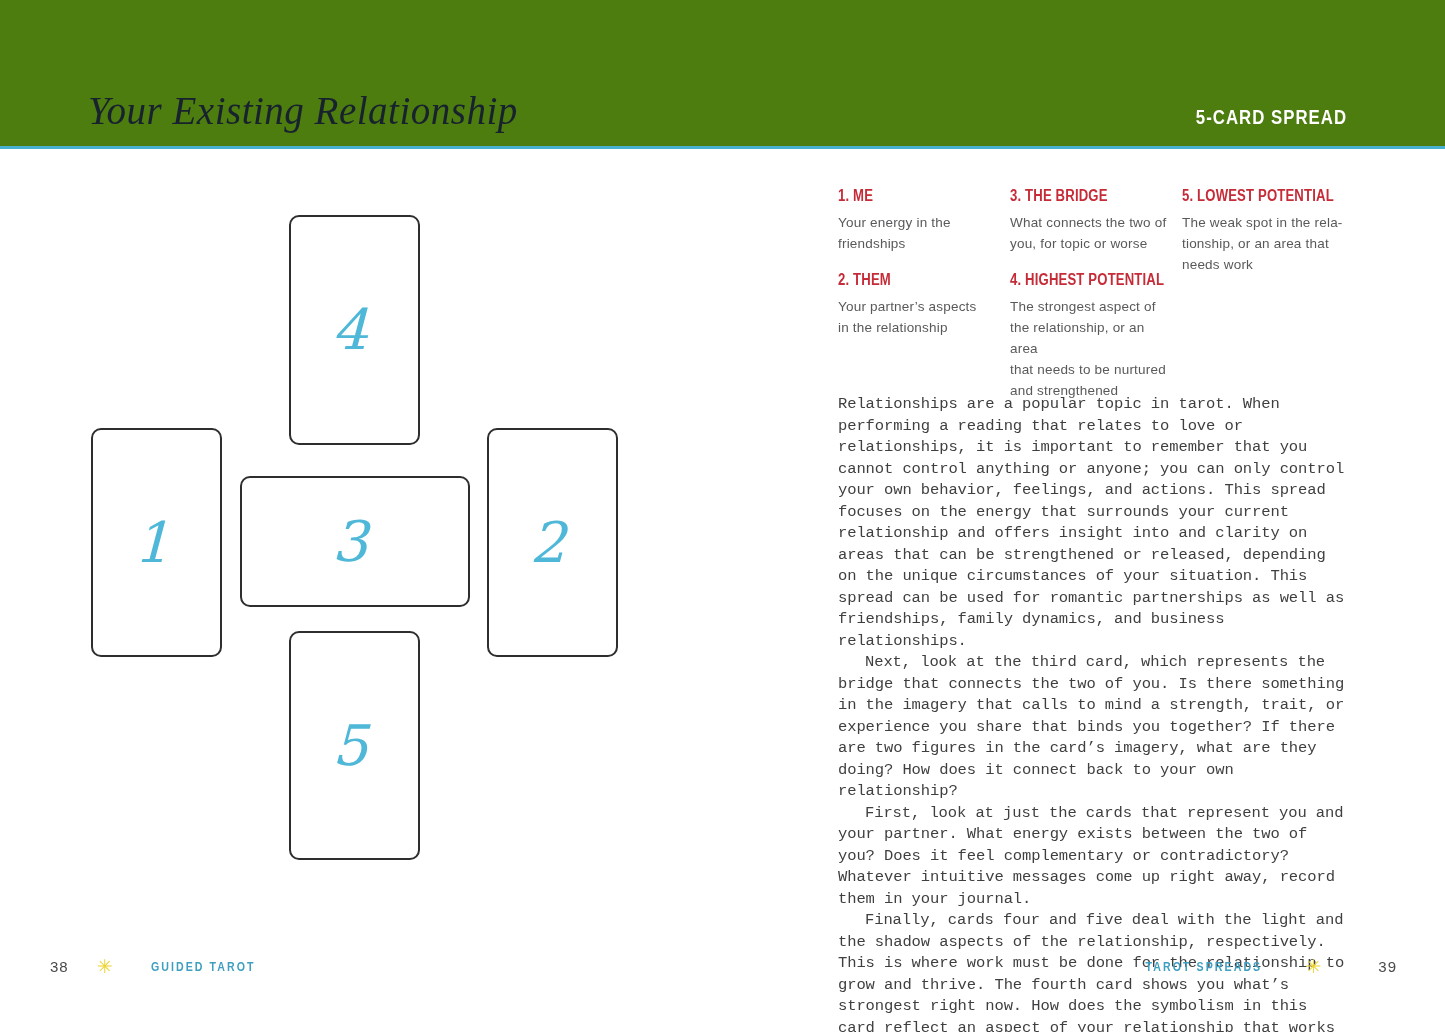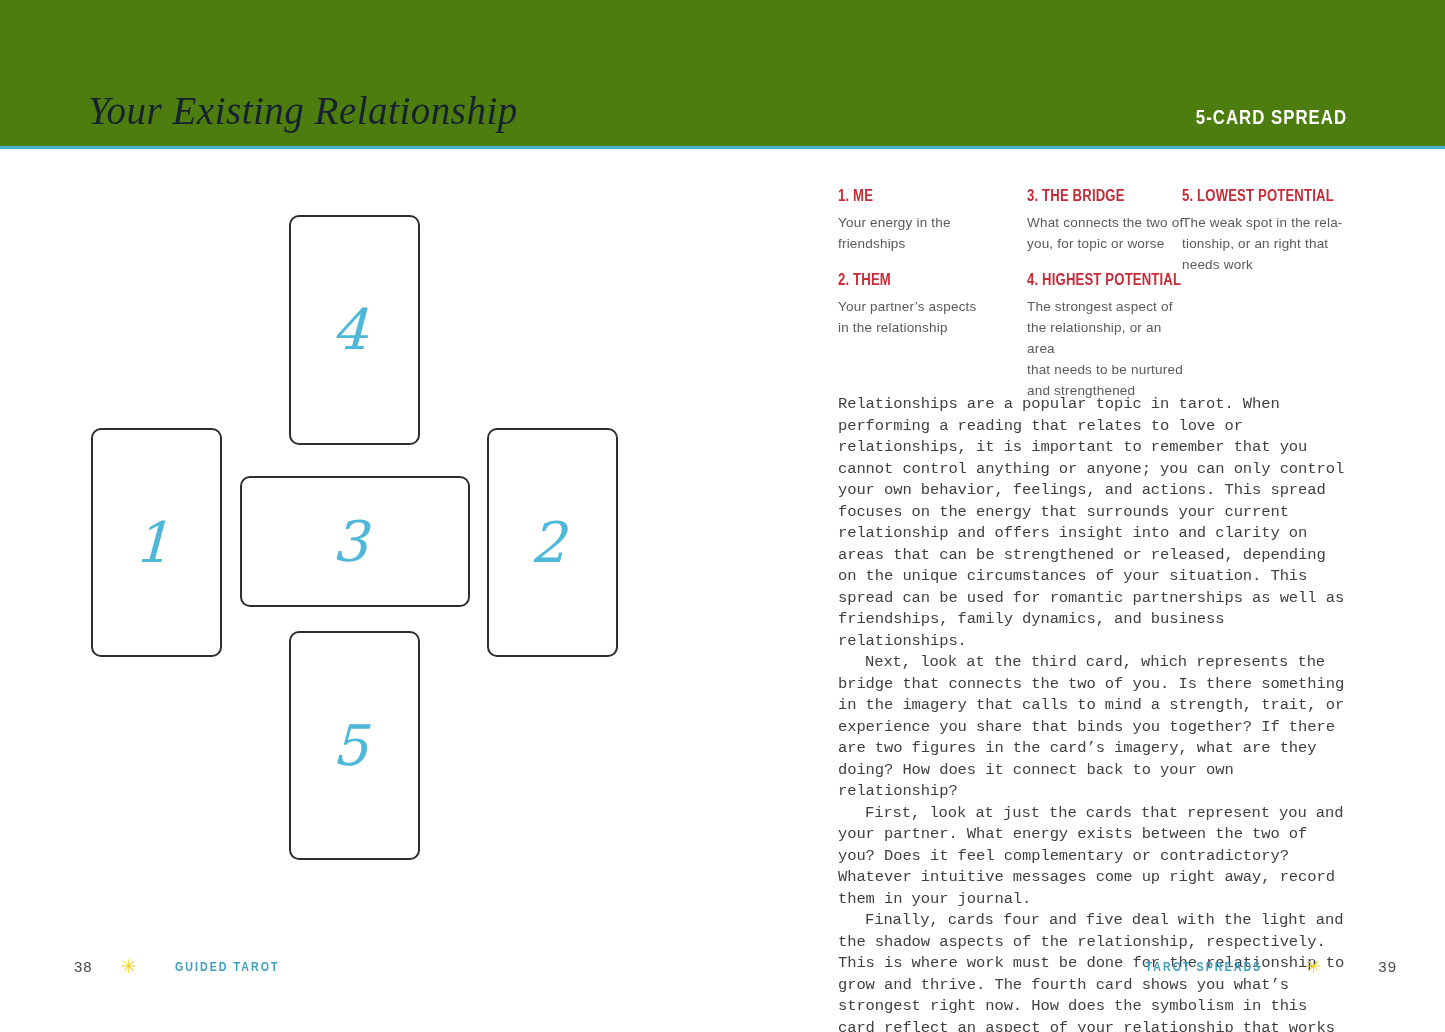--- a/index.html
+++ b/index.html
@@ -34,42 +34,42 @@
   .card-pos-3{left:240px;top:476px;width:230px;height:131px;}
   .card-pos-4{left:289px;top:215px;width:131px;height:230px;}
   .card-pos-5{left:289px;top:631px;width:131px;height:229px;}
   .card-number{
     font-family:"DejaVu Serif",serif;font-style:italic;
     font-size:56px;color:#4fb8d8;line-height:1;transform:skewX(-4deg);
   }
   
   .pos-col{position:absolute;top:187px;}
   .pos-col-1{left:838px;width:160px;}
-  .pos-col-2{left:1010px;width:165px;margin-left:17px;}
+  .pos-col-2{left:1010px;width:165px;}
   .pos-col-3{left:1182px;width:165px;}
   .pos-heading{
     margin:0 0 7px 0;font-size:16px;font-weight:bold;color:#c62b38;
     letter-spacing:.2px;white-space:nowrap;
     transform:scaleX(.82);transform-origin:0 50%;
   }
   .pos-desc{
     margin:0 0 17px 0;font-size:13.5px;color:#58595b;line-height:21px;
     white-space:pre-line;letter-spacing:.2px;
   }
   
   .body-copy{
     position:absolute;left:838px;top:394px;width:512px;
     font-family:Liberation Mono, monospace;font-size:15.5px;line-height:21.5px;
     color:#3f3f41;letter-spacing:-.1px;
   }
   .body-copy p{margin:0;}
   .body-copy p + p{text-indent:27px;}
   
   .footer-left,.footer-right{
-    position:absolute;top:958px;display:flex;align-items:center;margin-left:24px;
+    position:absolute;top:958px;display:flex;align-items:center;
   }
   .footer-left{left:50px;}
   .footer-right{right:48px;gap:27px;}
   .page-number{
     font-size:15px;color:#4a4a4c;letter-spacing:1px;line-height:18px;
   }
   .footer-star{
     font-size:19px;color:#eed431;line-height:18px;
   }
   .footer-left .footer-star{margin-left:28px;}
@@ -126,21 +126,21 @@
     <h3 class="pos-heading">4. HIGHEST POTENTIAL</h3>
     <p class="pos-desc">The strongest aspect of
 the relationship, or an area
 that needs to be nurtured
 and strengthened</p>
   </div>
 
   <div class="pos-col pos-col-3">
     <h3 class="pos-heading">5. LOWEST POTENTIAL</h3>
     <p class="pos-desc">The weak spot in the rela-
-tionship, or an right that
+tionship, or an area that
 needs work</p>
   </div>
 
   <div class="body-copy">
     <p>Relationships are a popular topic in tarot. When performing a reading that relates to love or relationships, it is important to remember that you cannot control anything or anyone; you can only control your own behavior, feelings, and actions. This spread focuses on the energy that surrounds your current relationship and offers insight into and clarity on areas that can be strengthened or released, depending on the unique circumstances of your situation. This spread can be used for romantic partnerships as well as friendships, family dynamics, and business relationships.</p>
     <p>Next, look at the third card, which represents the bridge that connects the two of you. Is there something in the imagery that calls to mind a strength, trait, or experience you share that binds you together? If there are two figures in the card’s imagery, what are they doing? How does it connect back to your own relationship?</p>
     <p>First, look at just the cards that represent you and your partner. What energy exists between the two of you? Does it feel complementary or contradictory? Whatever intuitive messages come up right away, record them in your journal.</p>
     <p>Finally, cards four and five deal with the light and the shadow aspects of the relationship, respectively. This is where work must be done for the relationship to grow and thrive. The fourth card shows you what’s strongest right now. How does the symbolism in this card reflect an aspect of your relationship that works well or feels solid? The fifth card illuminates an aspect that needs attention or healing. Look at the figures and symbols in the card’s illustration and let your mind make connections. Are there people in the image, or representations of action? How can you connect those back to aspects of your relationship that feel out of alignment?</p>
   </div>
 

